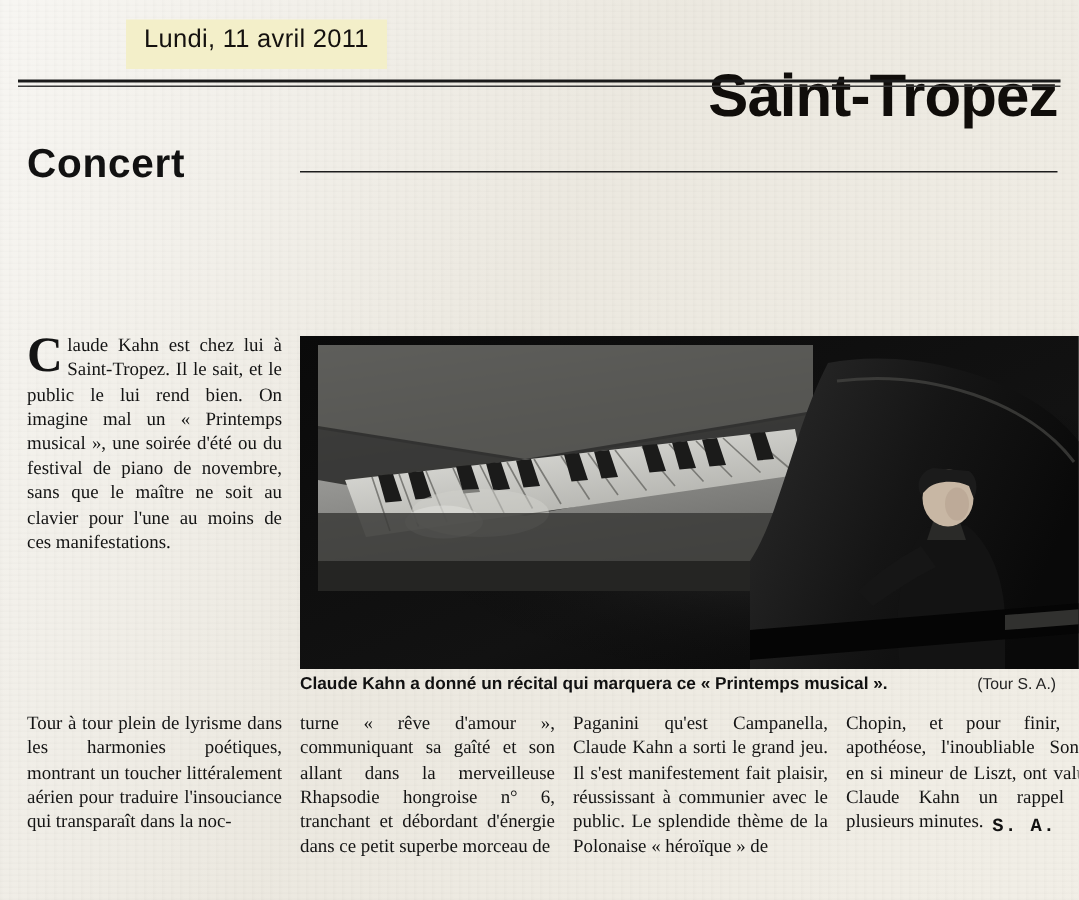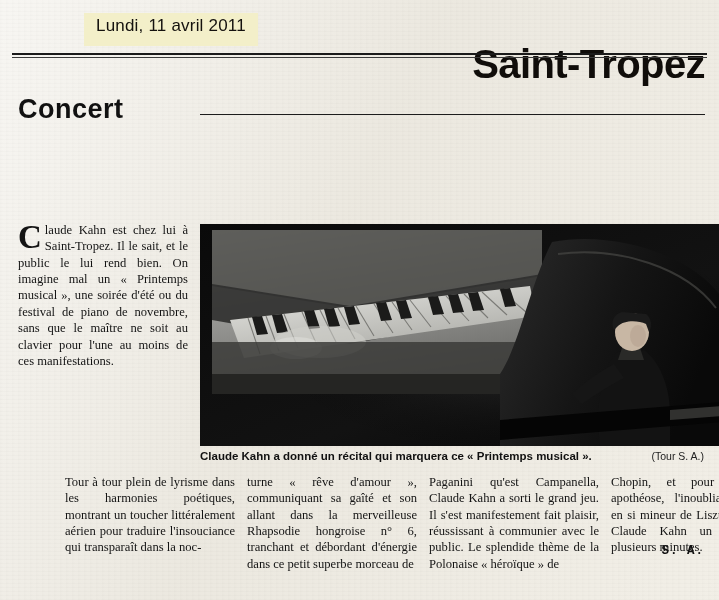--- a/index.html
+++ b/index.html
@@ -186,21 +186,20 @@
   .lower {
     position: absolute;
     left: 0;
     top: 252px;
     width: 686px;
   }
   .lower .colbox {
     position: absolute;
     top: 0;
     width: 170px;
-    margin-left: 47px;
   }
   .c1 { left: 0; }
   .c2 { left: 182px; }
   .c3 { left: 364px; }
   .c4 { left: 546px; width: 140px; }
 
   .signature {
     position: absolute;
     right: 0;
     top: 322px;

